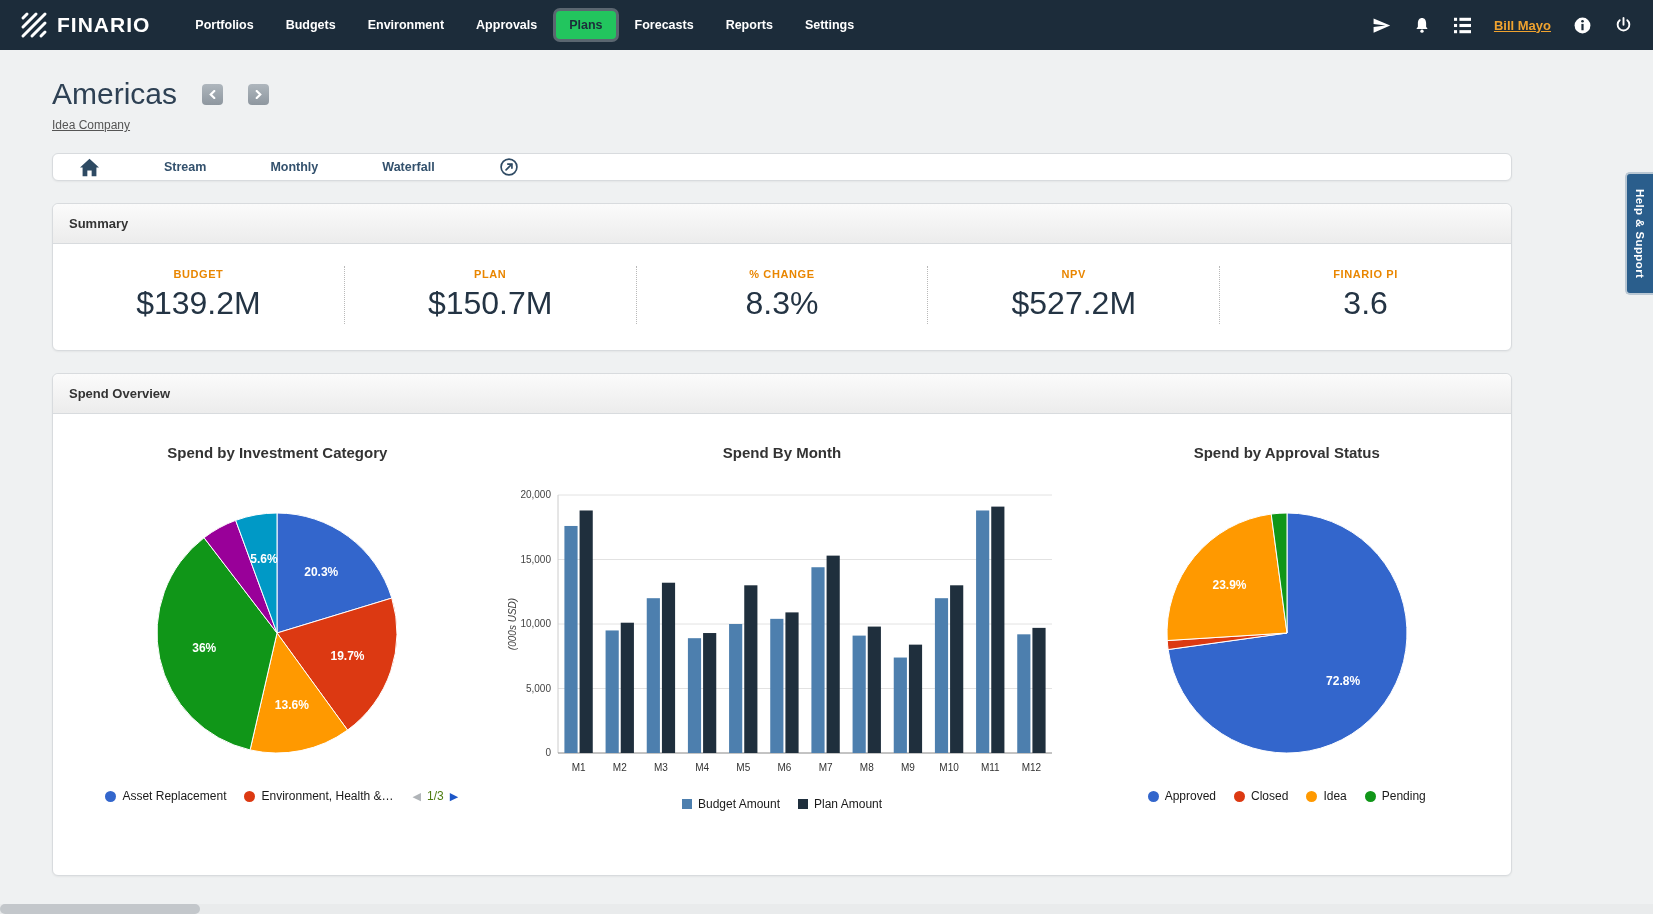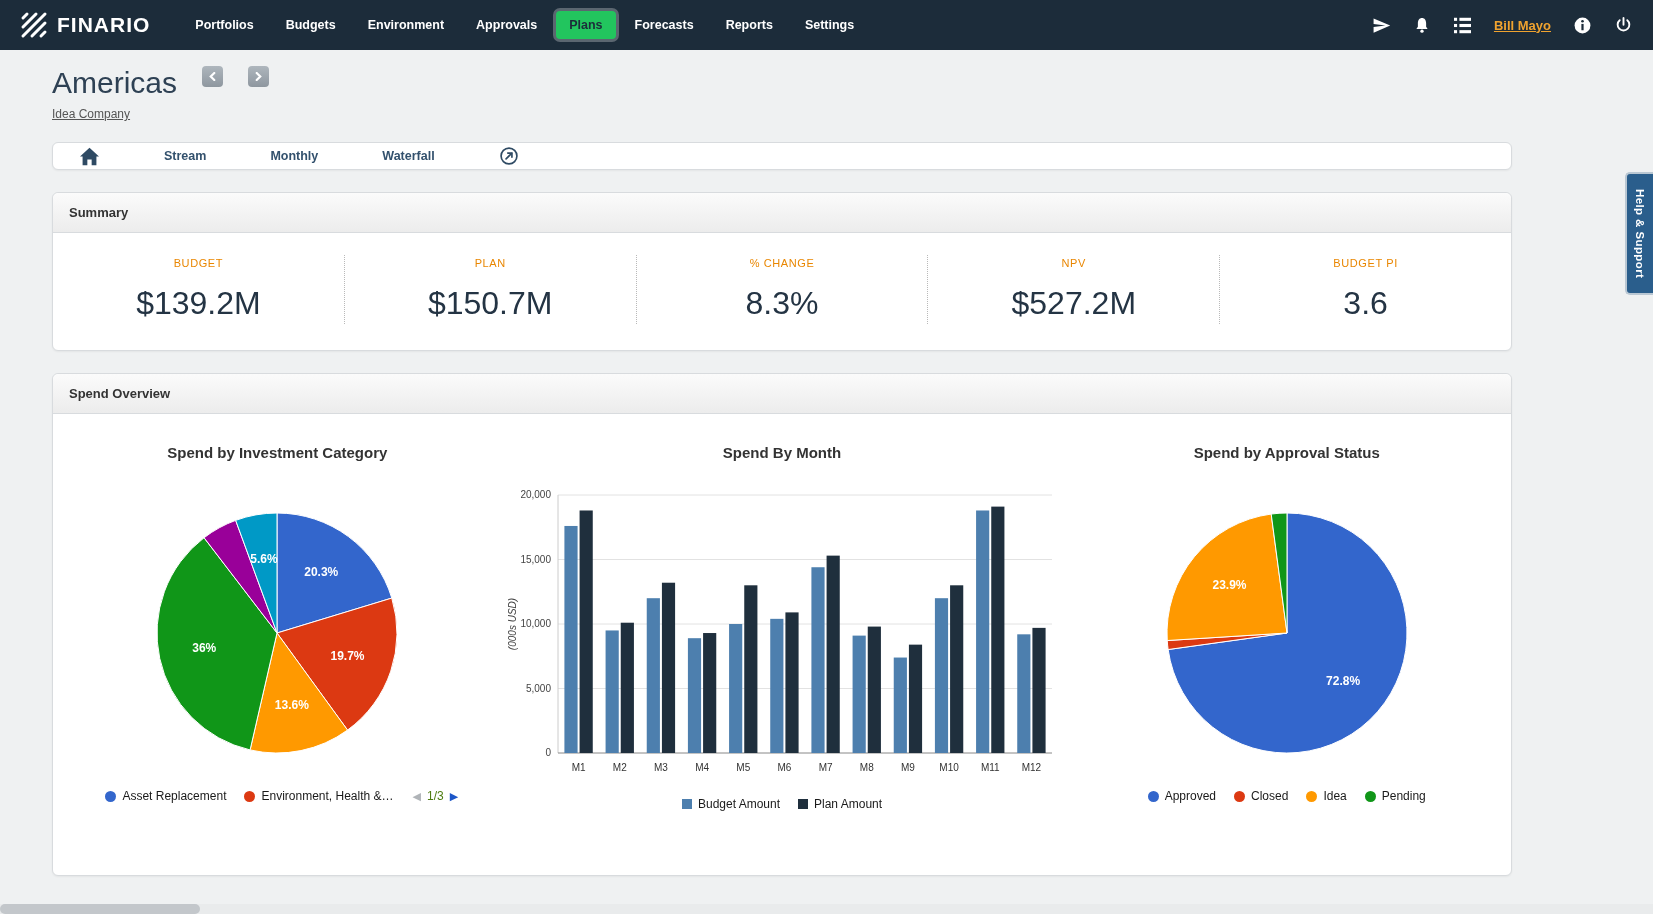--- a/index.html
+++ b/index.html
@@ -12,41 +12,41 @@
   .brand-text{color:#fff;font-size:21px;font-weight:bold;letter-spacing:1px}
   .nav-items{display:flex;align-items:center;gap:6px}
   .nav-item{color:#fff;font-size:12.5px;font-weight:bold;padding:7px 13px;border-radius:4px;cursor:pointer;white-space:nowrap}
   .nav-item.active{background:#22c55e;color:#1c2c3a;box-shadow:0 0 0 3px rgba(255,255,255,.28)}
   .nav-right{margin-left:auto;display:flex;align-items:center;gap:22px}
   .nav-icon{display:inline-flex;cursor:pointer}
   .user-link{color:#f0a32f;font-size:13px;font-weight:bold;text-decoration:underline;cursor:pointer}
 
   
   .container{padding:16px 141px 50px 52px}
-  .title-row{display:flex;align-items:flex-start;gap:25px;margin-top:0}
+  .title-row{display:flex;align-items:center;gap:25px;margin-top:11px}
   .page-title{font-size:30px;color:#2e4154;font-weight:500}
   .nav-btn{width:21px;height:21px;border:none;border-radius:4px;background:linear-gradient(#aeb6bd,#8e979f);
            color:#fff;display:inline-flex;align-items:center;justify-content:center;cursor:pointer;padding:0}
   .sub-link{font-size:12px;color:#555;text-decoration:underline;display:inline-block;margin-top:7px;cursor:pointer}
 
   .card{background:#fff;border:1px solid #d8dbde;border-radius:6px;box-shadow:0 1px 2px rgba(0,0,0,.05)}
   .card-header{background:linear-gradient(#fbfbfb,#ececec);border-bottom:1px solid #d8dbde;padding:12px 16px;
                font-size:13px;font-weight:bold;color:#333;border-radius:6px 6px 0 0}
 
   
   .toolbar{margin-top:20px;height:28px;display:flex;align-items:center;padding:0 26px;gap:64px}
   .toolbar-link{font-size:12.5px;font-weight:bold;color:#33516d;text-decoration:none;cursor:pointer}
   .toolbar .icon-btn{display:inline-flex;cursor:pointer}
 
   
   .summary-card{margin-top:22px}
   .summary-body{display:flex;padding:22px 0 26px}
   .stat{flex:1;text-align:center;padding:2px 10px}
   .stat + .stat{border-left:1px dotted #b9b9b9}
-  .stat-label{color:#e98600;font-size:11px;font-weight:normal;letter-spacing:.6px;margin-bottom:16px}
+  .stat-label{color:#e98600;font-size:11px;font-weight:bold;letter-spacing:.6px;margin-bottom:5px}
   .stat-value{font-size:32px;font-weight:normal;color:#243444}
 
   
   .spend-card{margin-top:22px}
   .charts{display:flex;padding:30px 14px 64px;align-items:flex-start}
   .chart-col{display:flex;flex-direction:column;align-items:center}
   .chart-col.pie-col{flex:1}
   .chart-col.bars-col{flex:1.4}
   .chart-title{font-size:15px;font-weight:bold;color:#333}
   .pie-col svg{margin-top:48px}
@@ -190,21 +190,21 @@
         </div>
         <div class="stat">
           <div class="stat-label">% CHANGE</div>
           <div class="stat-value">8.3%</div>
         </div>
         <div class="stat">
           <div class="stat-label">NPV</div>
           <div class="stat-value">$527.2M</div>
         </div>
         <div class="stat">
-          <div class="stat-label">BUDGET PI</div>
+          <div class="stat-label">FINARIO PI</div>
           <div class="stat-value">3.6</div>
         </div>
       </div>
   </div>
 
   
   <div class="card spend-card">
     <div class="card-header">Spend Overview</div>
     <div class="charts">
 

